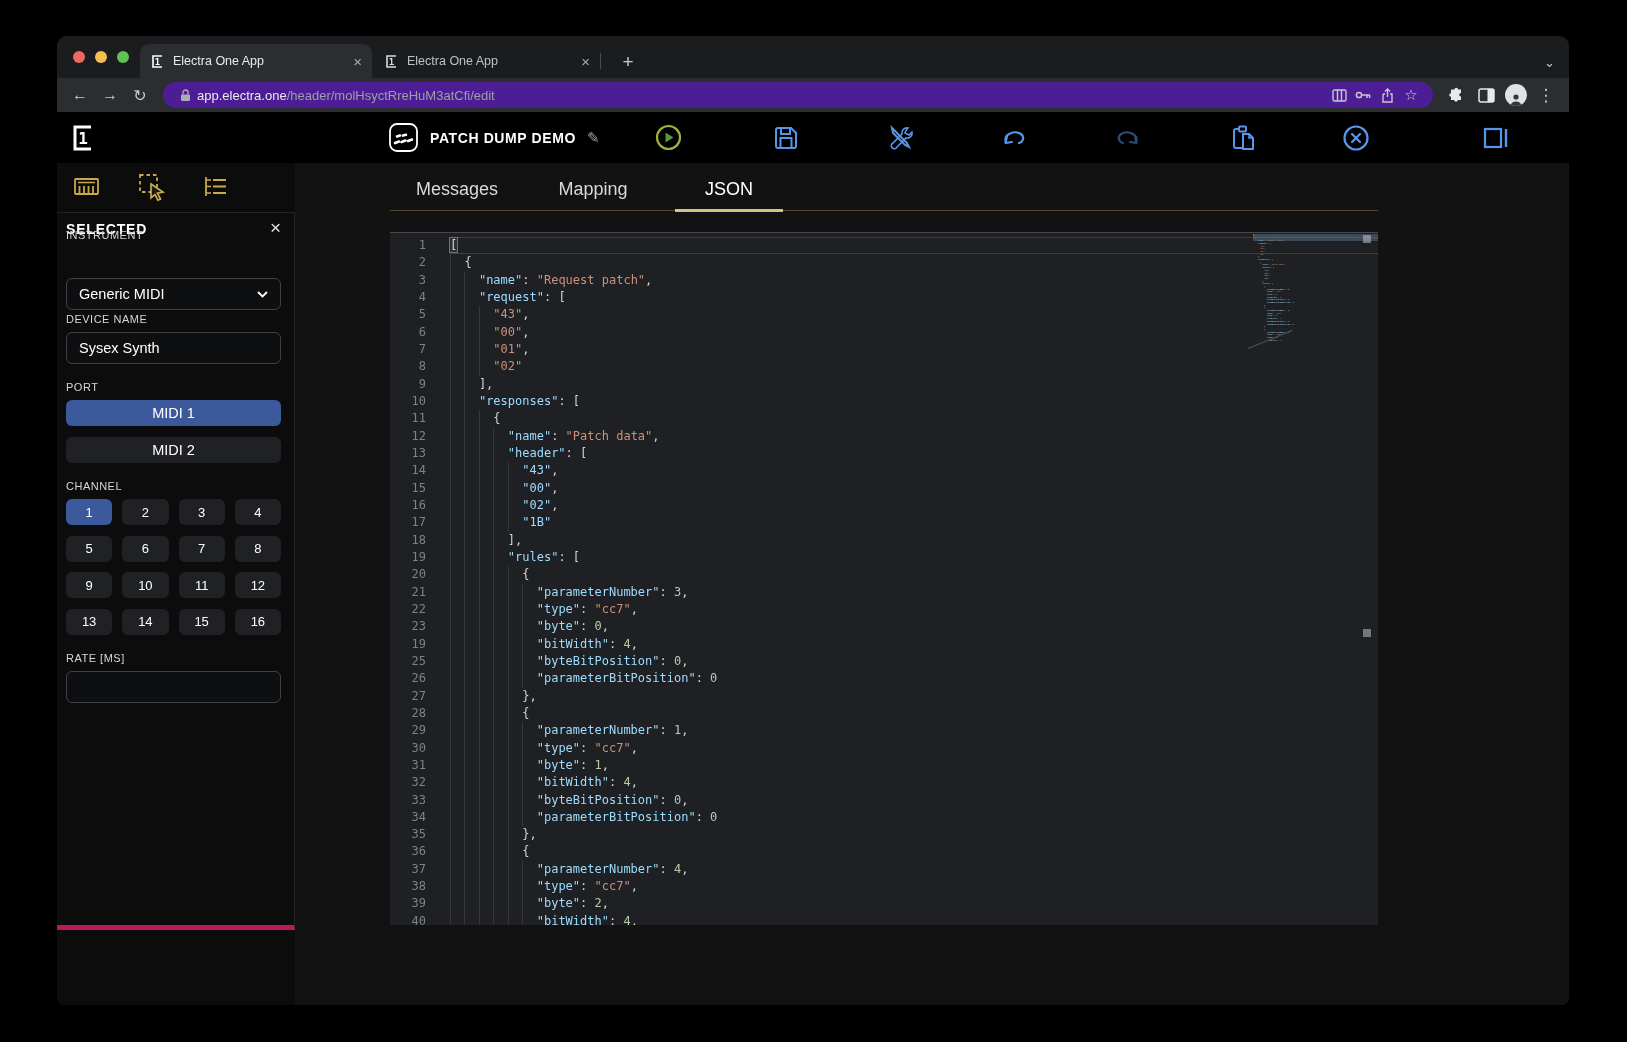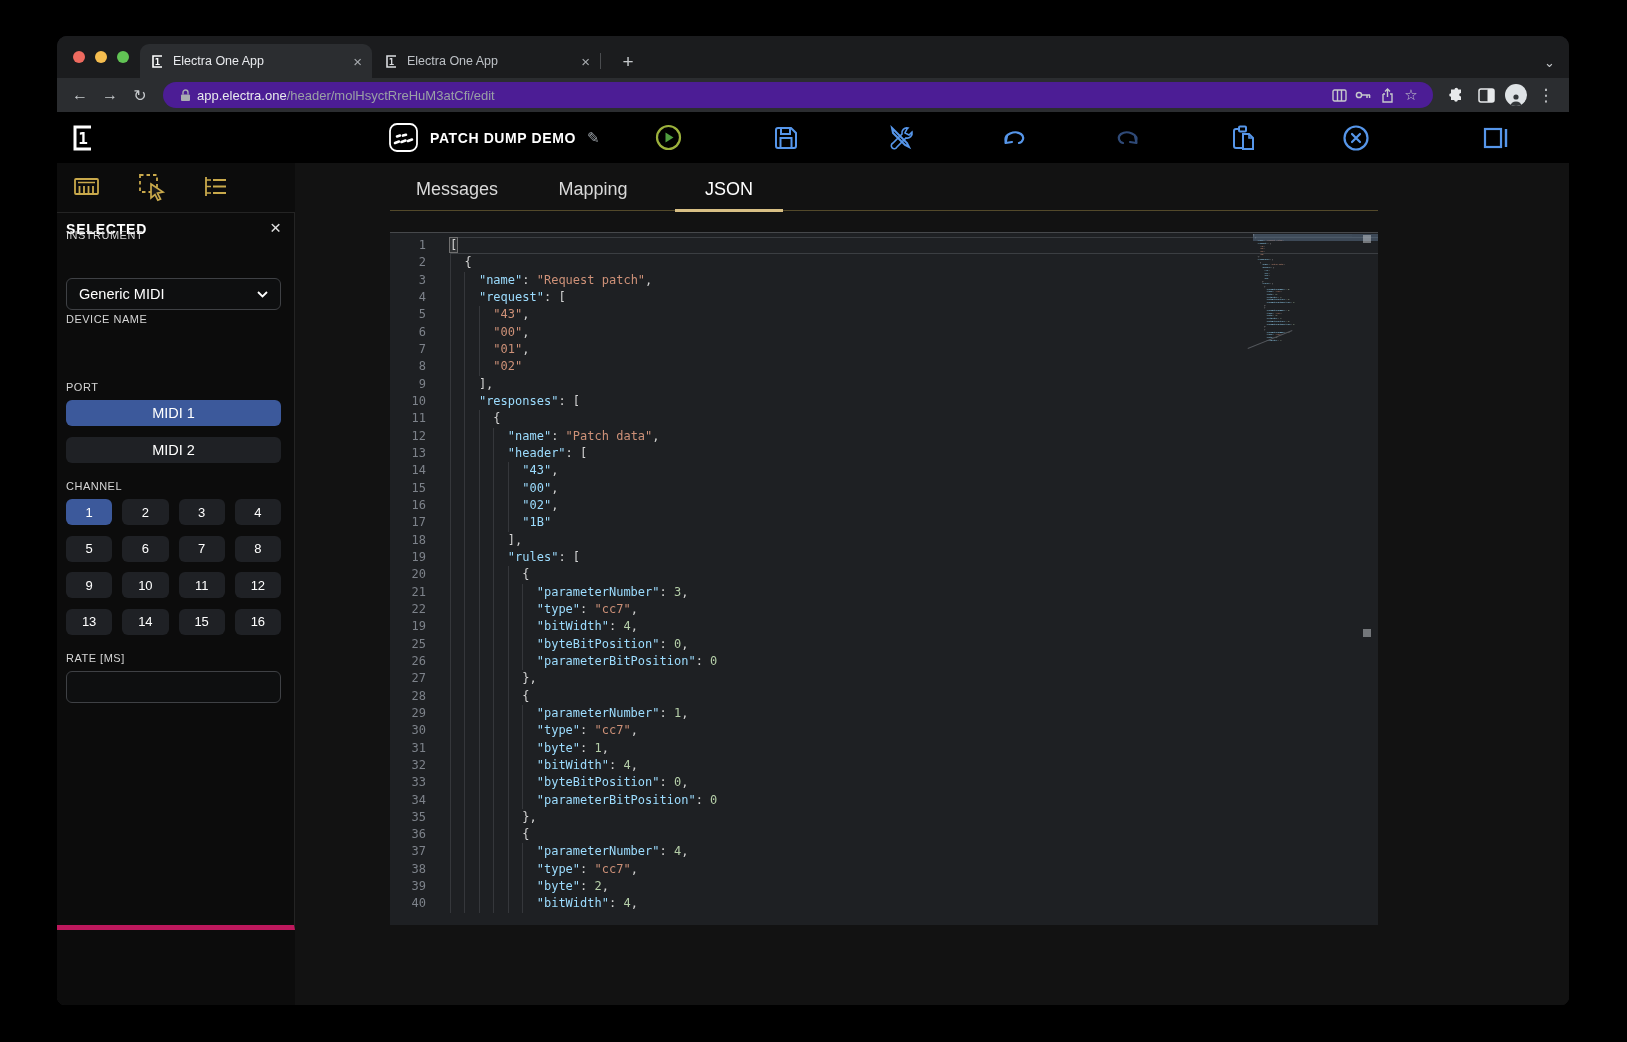--- a/index.html
+++ b/index.html
@@ -287,20 +287,21 @@
 
           <span class="plabel" style="top:16px;">INSTRUMENT</span>
           <div class="pfield sel" style="top:52px;margin-top:13px;">
             <span>Generic MIDI</span>
             <svg width="11" height="7" viewBox="0 0 11 7">
                 <path d="M1 1 L5.5 5.5 L10 1" fill="none" stroke="#fff" stroke-width="1.8"></path>
               </svg>
           </div>
 
           <span class="plabel" style="top:100px;">DEVICE NAME</span>
+          <input class="pfield" style="top: 119px;" value="Sysex Synth">
 
           <span class="plabel" style="top:168px;">PORT</span>
           <div class="portbtn sel" style="top:187px;">MIDI 1</div>
           <div class="portbtn" style="top:224px;">MIDI 2</div>
 
           <span class="plabel" style="top:267px;">CHANNEL</span>
           <div class="chgrid">
               <div class="chbtn sel">1</div>
               <div class="chbtn">2</div>
               <div class="chbtn">3</div>
@@ -348,20 +349,21 @@
               <div class="cl"><span class="ln">13</span><span class="lb"><span class="guides" style="width: 8ch;"></span><span class="t-p">        </span><span class="t-k">"header"</span><span class="t-p">: [</span></span></div>
               <div class="cl"><span class="ln">14</span><span class="lb"><span class="guides" style="width: 10ch;"></span><span class="t-p">          </span><span class="t-h">"43"</span><span class="t-p">,</span></span></div>
               <div class="cl"><span class="ln">15</span><span class="lb"><span class="guides" style="width: 10ch;"></span><span class="t-p">          </span><span class="t-h">"00"</span><span class="t-p">,</span></span></div>
               <div class="cl"><span class="ln">16</span><span class="lb"><span class="guides" style="width: 10ch;"></span><span class="t-p">          </span><span class="t-h">"02"</span><span class="t-p">,</span></span></div>
               <div class="cl"><span class="ln">17</span><span class="lb"><span class="guides" style="width: 10ch;"></span><span class="t-p">          </span><span class="t-h">"1B"</span></span></div>
               <div class="cl"><span class="ln">18</span><span class="lb"><span class="guides" style="width: 8ch;"></span><span class="t-p">        ],</span></span></div>
               <div class="cl"><span class="ln">19</span><span class="lb"><span class="guides" style="width: 8ch;"></span><span class="t-p">        </span><span class="t-k">"rules"</span><span class="t-p">: [</span></span></div>
               <div class="cl"><span class="ln">20</span><span class="lb"><span class="guides" style="width: 10ch;"></span><span class="t-p">          {</span></span></div>
               <div class="cl"><span class="ln">21</span><span class="lb"><span class="guides" style="width: 12ch;"></span><span class="t-p">            </span><span class="t-k">"parameterNumber"</span><span class="t-p">: </span><span class="t-n">3</span><span class="t-p">,</span></span></div>
               <div class="cl"><span class="ln">22</span><span class="lb"><span class="guides" style="width: 12ch;"></span><span class="t-p">            </span><span class="t-k">"type"</span><span class="t-p">: </span><span class="t-s">"cc7"</span><span class="t-p">,</span></span></div>
+              <div class="cl"><span class="ln">23</span><span class="lb"><span class="guides" style="width: 12ch;"></span><span class="t-p">            </span><span class="t-k">"byte"</span><span class="t-p">: </span><span class="t-n">0</span><span class="t-p">,</span></span></div>
               <div class="cl"><span class="ln">19</span><span class="lb"><span class="guides" style="width: 12ch;"></span><span class="t-p">            </span><span class="t-k">"bitWidth"</span><span class="t-p">: </span><span class="t-n">4</span><span class="t-p">,</span></span></div>
               <div class="cl"><span class="ln">25</span><span class="lb"><span class="guides" style="width: 12ch;"></span><span class="t-p">            </span><span class="t-k">"byteBitPosition"</span><span class="t-p">: </span><span class="t-n">0</span><span class="t-p">,</span></span></div>
               <div class="cl"><span class="ln">26</span><span class="lb"><span class="guides" style="width: 12ch;"></span><span class="t-p">            </span><span class="t-k">"parameterBitPosition"</span><span class="t-p">: </span><span class="t-n">0</span></span></div>
               <div class="cl"><span class="ln">27</span><span class="lb"><span class="guides" style="width: 10ch;"></span><span class="t-p">          },</span></span></div>
               <div class="cl"><span class="ln">28</span><span class="lb"><span class="guides" style="width: 10ch;"></span><span class="t-p">          {</span></span></div>
               <div class="cl"><span class="ln">29</span><span class="lb"><span class="guides" style="width: 12ch;"></span><span class="t-p">            </span><span class="t-k">"parameterNumber"</span><span class="t-p">: </span><span class="t-n">1</span><span class="t-p">,</span></span></div>
               <div class="cl"><span class="ln">30</span><span class="lb"><span class="guides" style="width: 12ch;"></span><span class="t-p">            </span><span class="t-k">"type"</span><span class="t-p">: </span><span class="t-s">"cc7"</span><span class="t-p">,</span></span></div>
               <div class="cl"><span class="ln">31</span><span class="lb"><span class="guides" style="width: 12ch;"></span><span class="t-p">            </span><span class="t-k">"byte"</span><span class="t-p">: </span><span class="t-n">1</span><span class="t-p">,</span></span></div>
               <div class="cl"><span class="ln">32</span><span class="lb"><span class="guides" style="width: 12ch;"></span><span class="t-p">            </span><span class="t-k">"bitWidth"</span><span class="t-p">: </span><span class="t-n">4</span><span class="t-p">,</span></span></div>
               <div class="cl"><span class="ln">33</span><span class="lb"><span class="guides" style="width: 12ch;"></span><span class="t-p">            </span><span class="t-k">"byteBitPosition"</span><span class="t-p">: </span><span class="t-n">0</span><span class="t-p">,</span></span></div>

